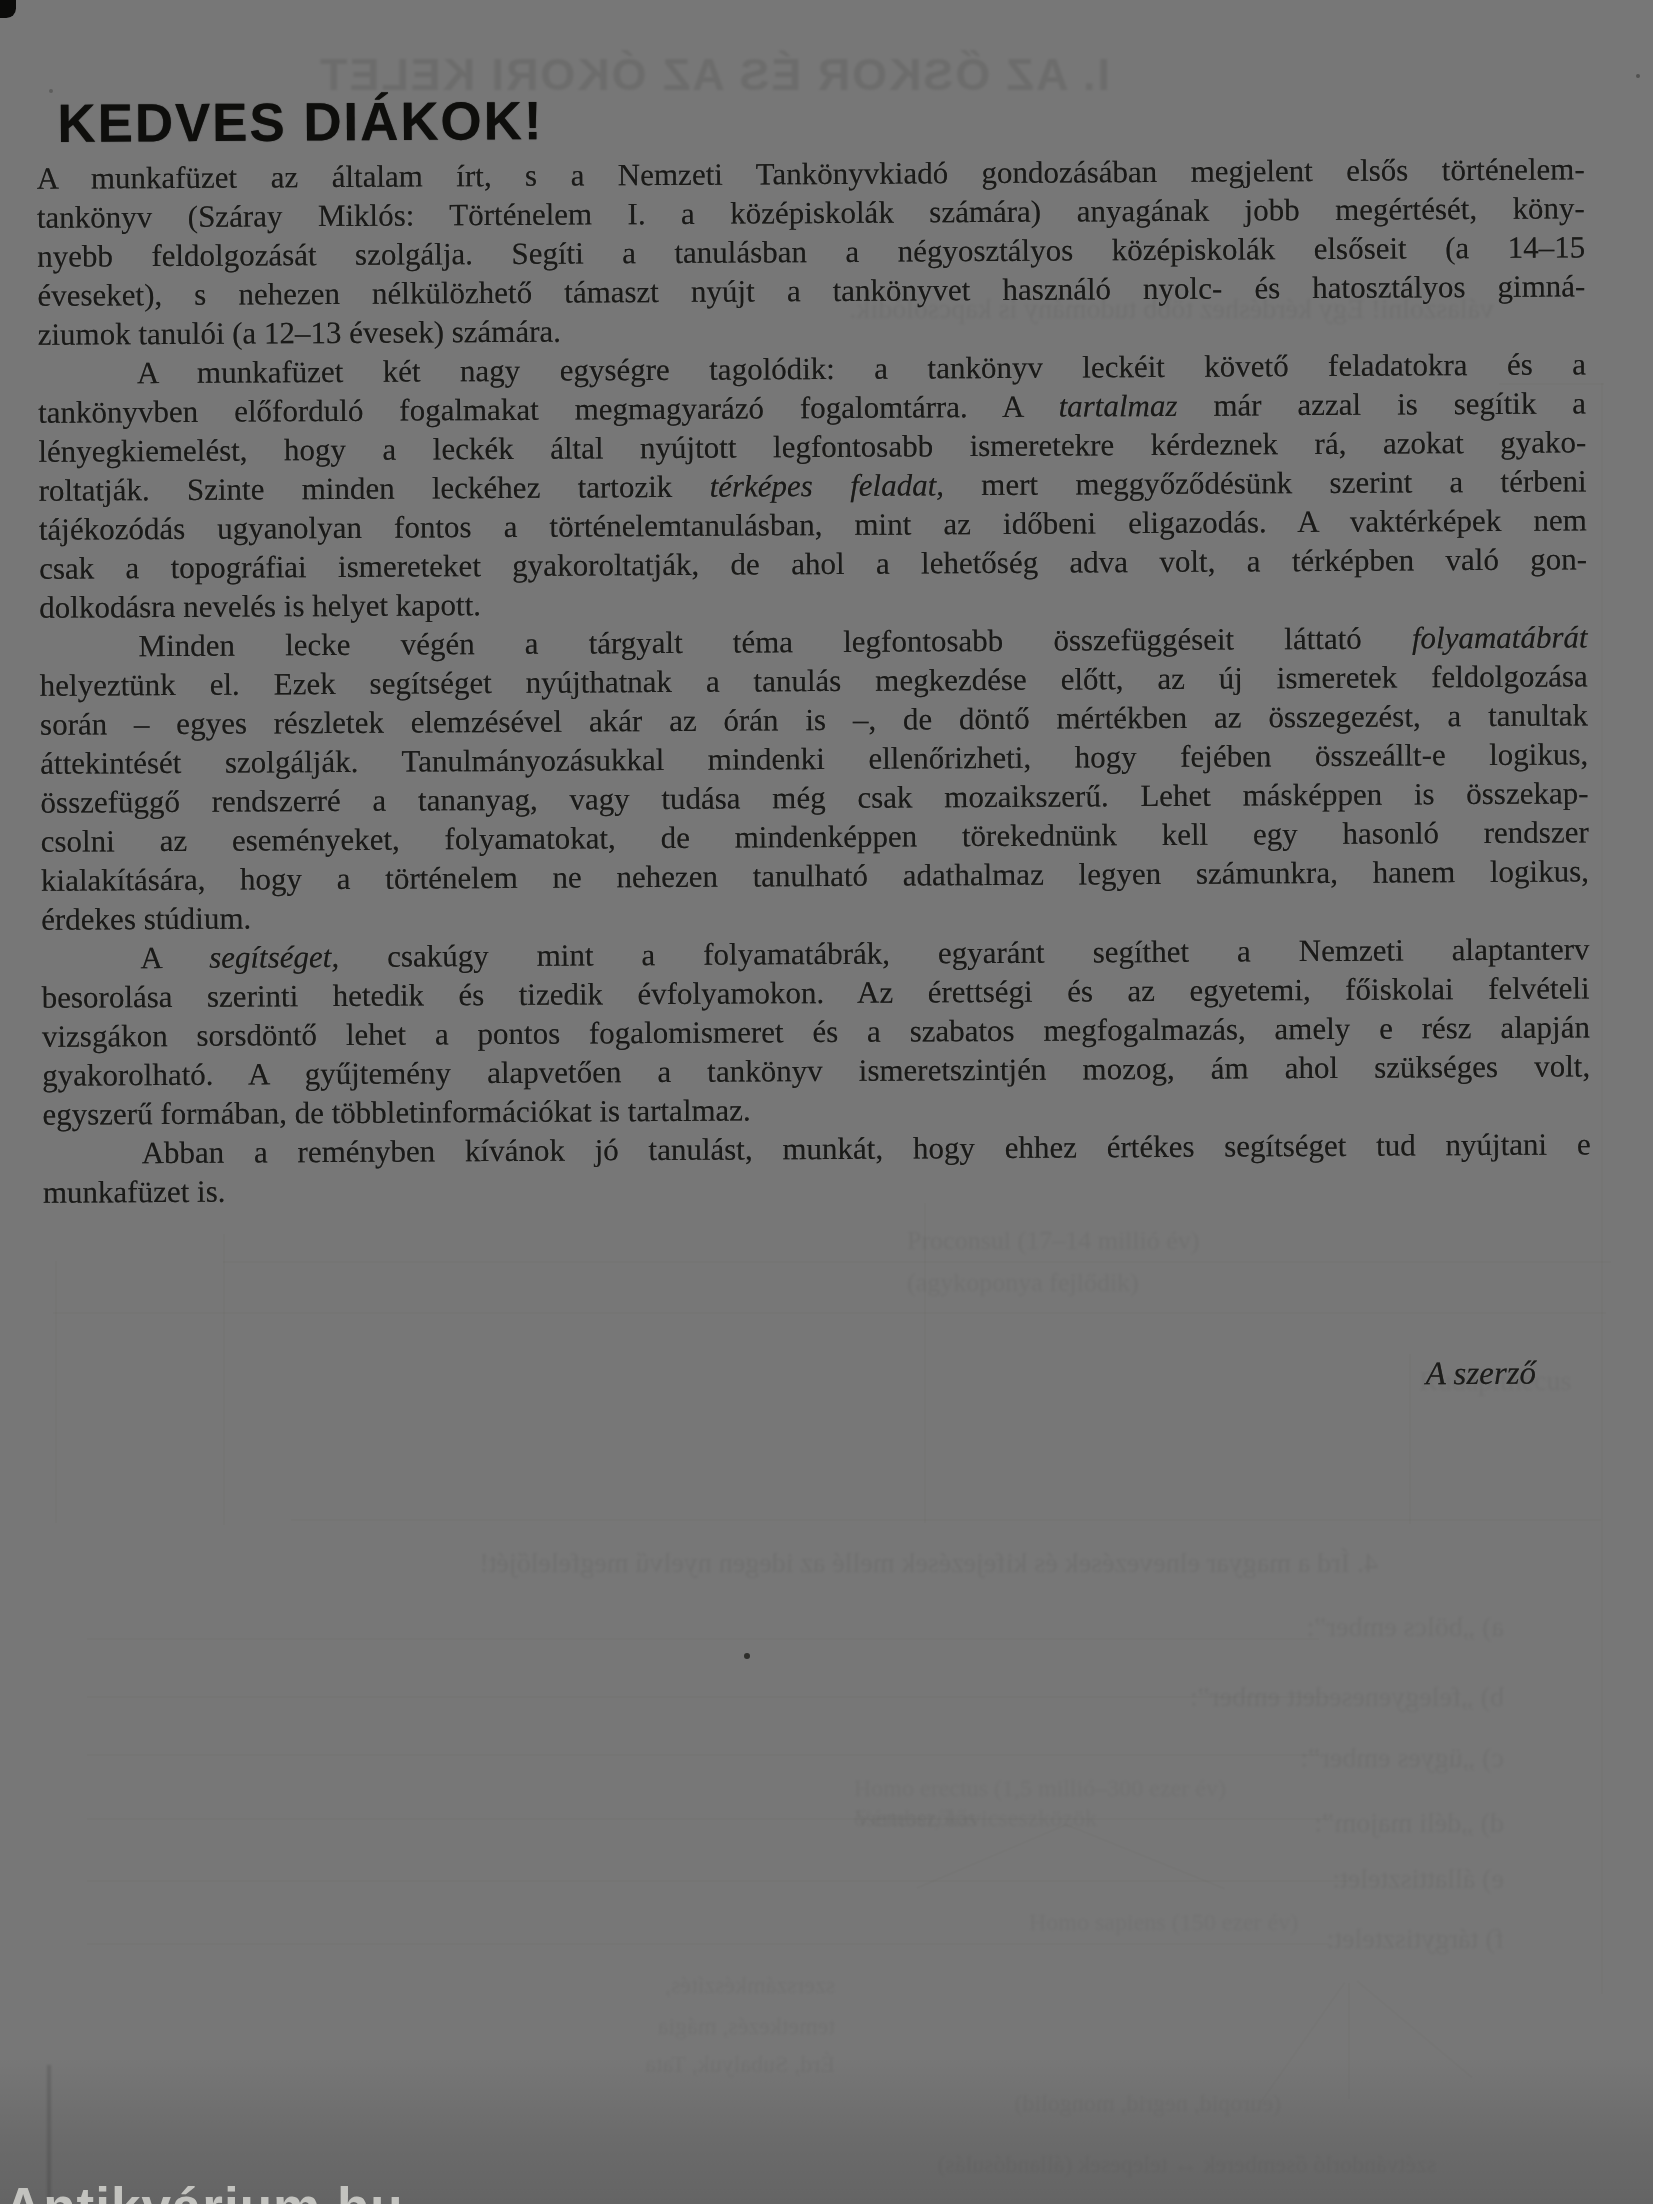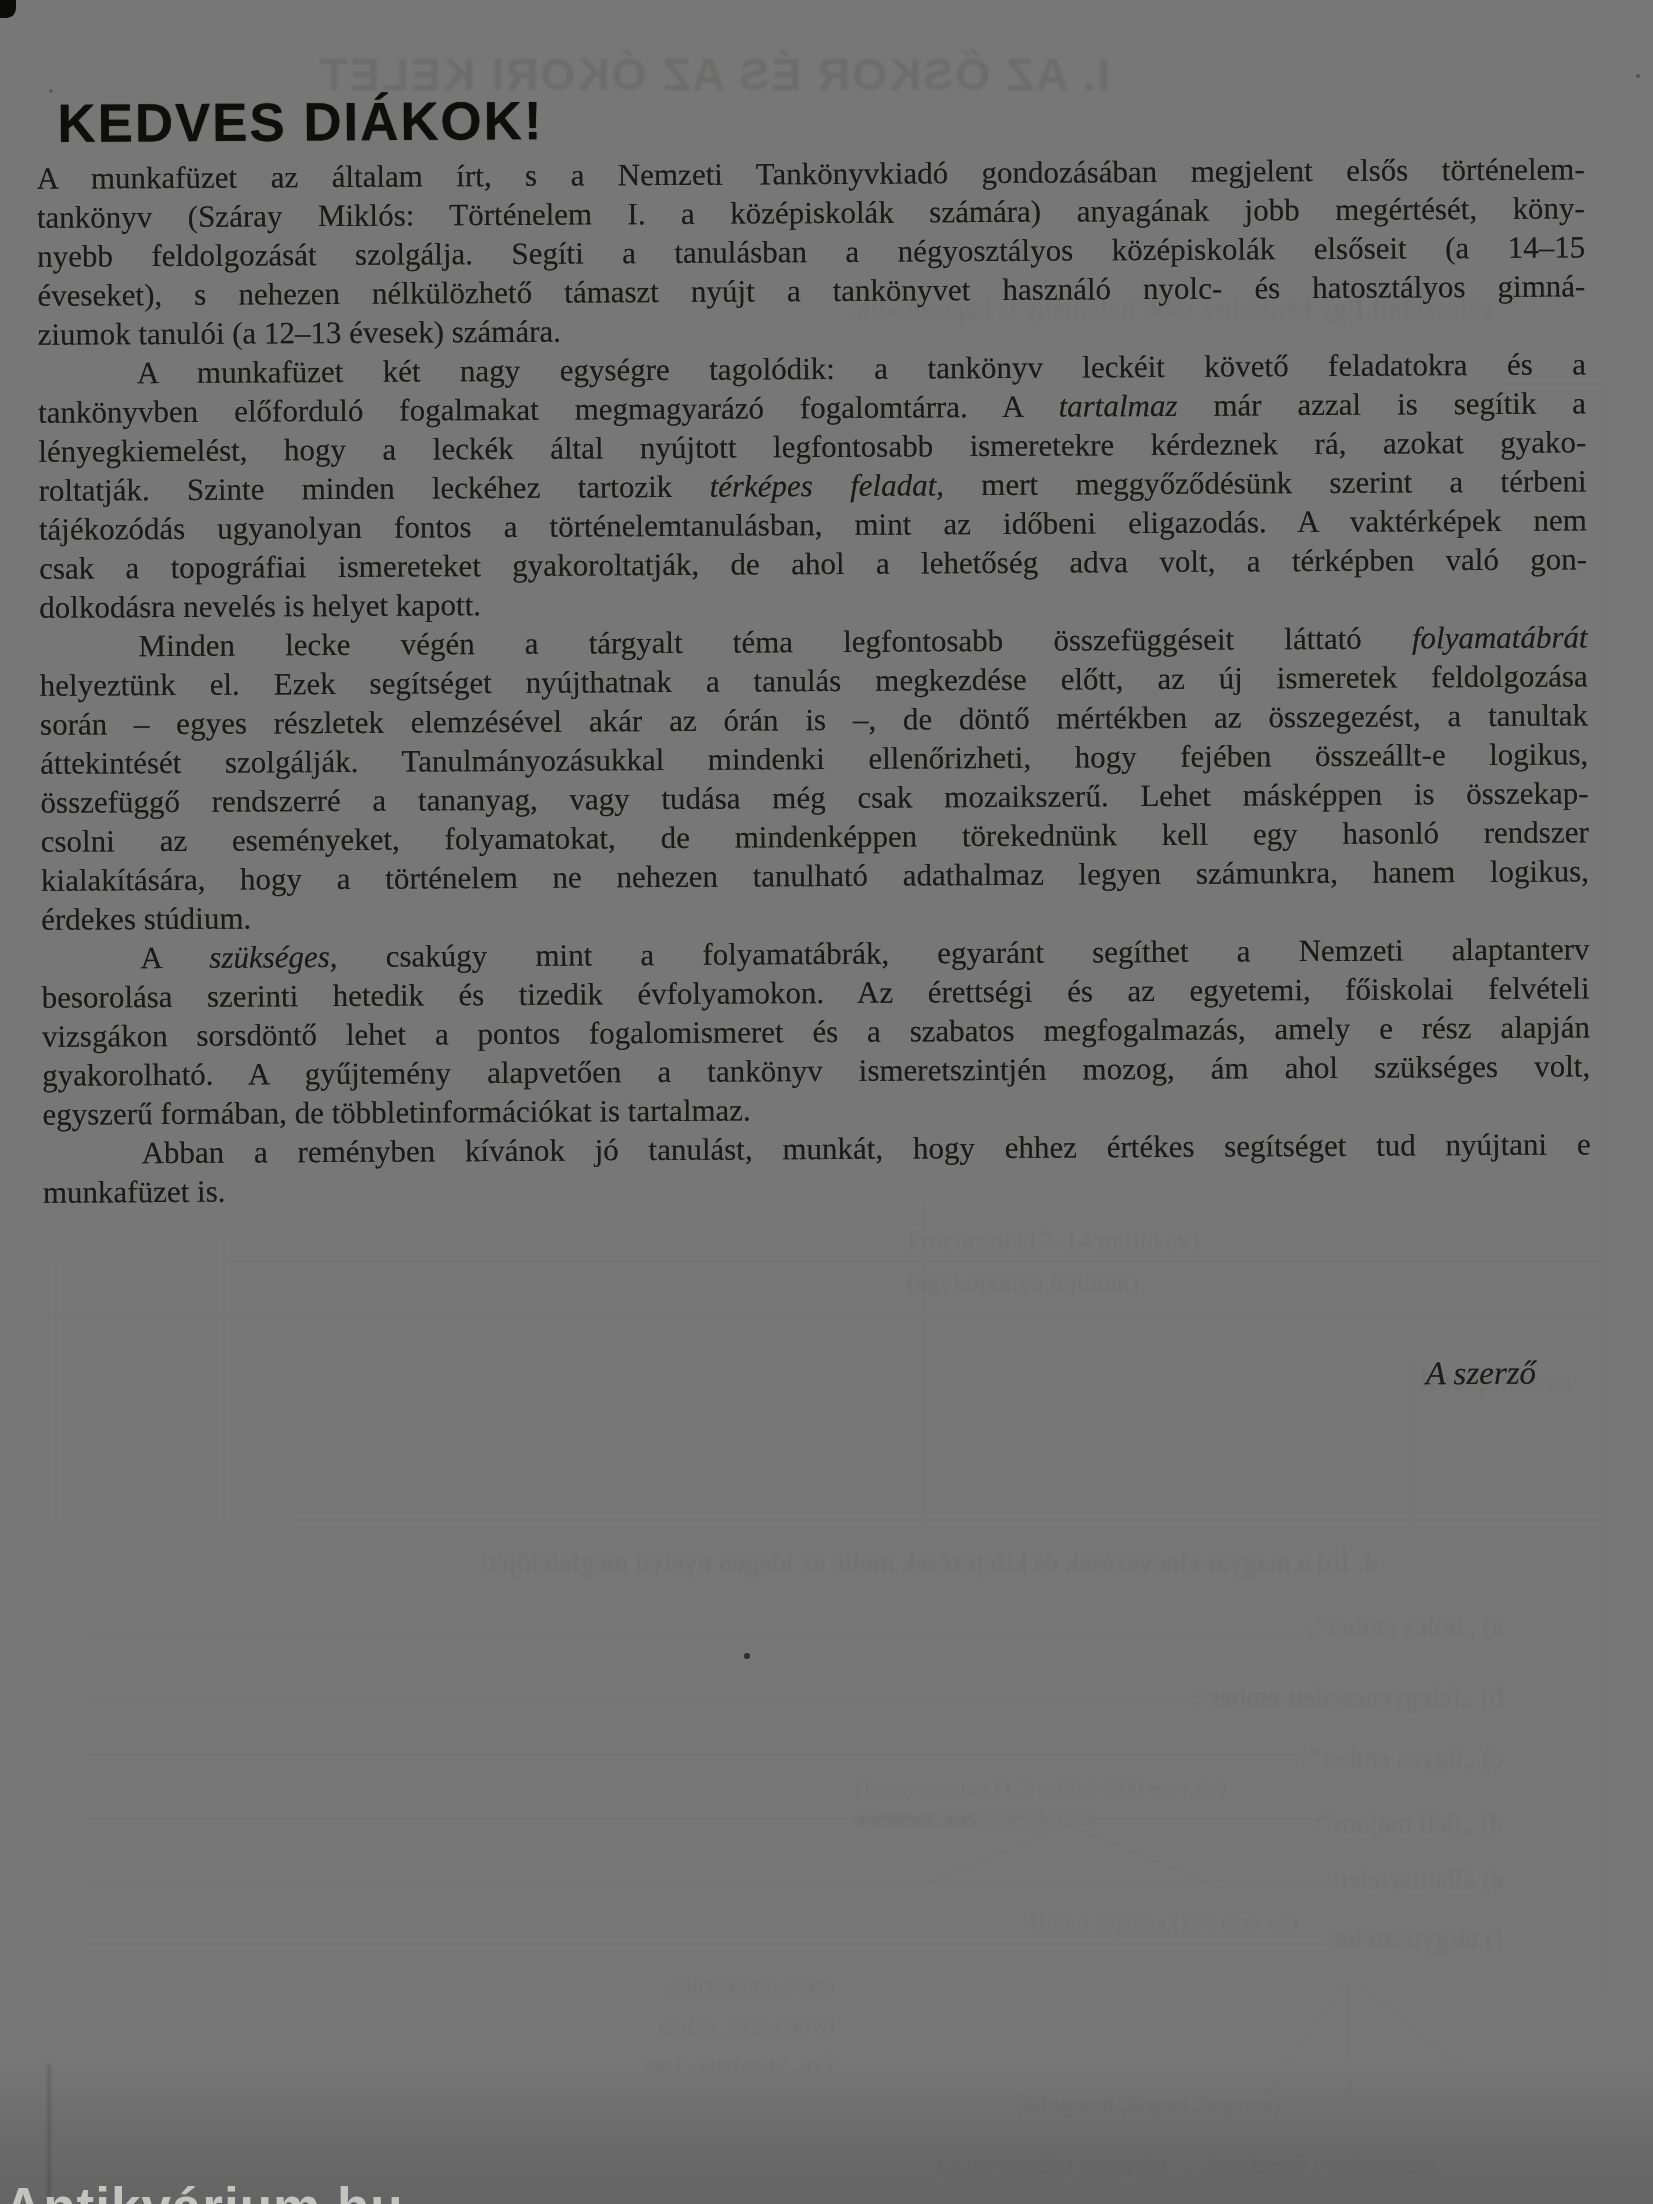--- a/index.html
+++ b/index.html
@@ -147,21 +147,21 @@
         <div class="bline"><span>csak a topográfiai ismereteket gyakoroltatják, de ahol a lehetőség adva volt, a térképben való gon-</span></div>
         <div class="bline plast"><span>dolkodásra nevelés is helyet kapott.</span></div>
         <div class="bline indent"><span>Minden lecke végén a tárgyalt téma legfontosabb összefüggéseit láttató </span><span class="it">folyamatábrát</span></div>
         <div class="bline"><span>helyeztünk el. Ezek segítséget nyújthatnak a tanulás megkezdése előtt, az új ismeretek feldolgozása</span></div>
         <div class="bline"><span>során – egyes részletek elemzésével akár az órán is –, de döntő mértékben az összegezést, a tanultak</span></div>
         <div class="bline"><span>áttekintését szolgálják. Tanulmányozásukkal mindenki ellenőrizheti, hogy fejében összeállt-e logikus,</span></div>
         <div class="bline"><span>összefüggő rendszerré a tananyag, vagy tudása még csak mozaikszerű. Lehet másképpen is összekap-</span></div>
         <div class="bline"><span>csolni az eseményeket, folyamatokat, de mindenképpen törekednünk kell egy hasonló rendszer</span></div>
         <div class="bline"><span>kialakítására, hogy a történelem ne nehezen tanulható adathalmaz legyen számunkra, hanem logikus,</span></div>
         <div class="bline plast"><span>érdekes stúdium.</span></div>
-        <div class="bline indent"><span>A </span><span class="it">szükséges,</span><span> csakúgy mint a folyamatábrák, egyaránt segíthet a Nemzeti alaptanterv</span></div>
+        <div class="bline indent"><span>A </span><span class="it">segítséget,</span><span> csakúgy mint a folyamatábrák, egyaránt segíthet a Nemzeti alaptanterv</span></div>
         <div class="bline"><span>besorolása szerinti hetedik és tizedik évfolyamokon. Az érettségi és az egyetemi, főiskolai felvételi</span></div>
         <div class="bline"><span>vizsgákon sorsdöntő lehet a pontos fogalomismeret és a szabatos megfogalmazás, amely e rész alapján</span></div>
         <div class="bline"><span>gyakorolható. A gyűjtemény alapvetően a tankönyv ismeretszintjén mozog, ám ahol szükséges volt,</span></div>
         <div class="bline plast"><span>egyszerű formában, de többletinformációkat is tartalmaz.</span></div>
         <div class="bline indent"><span>Abban a reményben kívánok jó tanulást, munkát, hogy ehhez értékes segítséget tud nyújtani e</span></div>
         <div class="bline plast"><span>munkafüzet is.</span></div>
       </div>
 
     <div class="signature">A szerző</div>
   </div>

